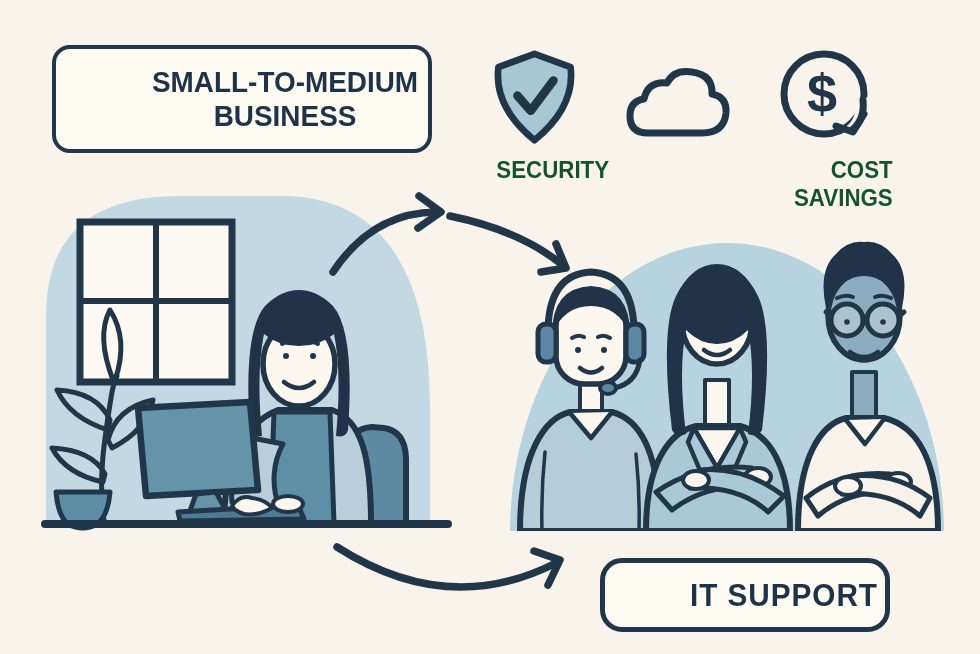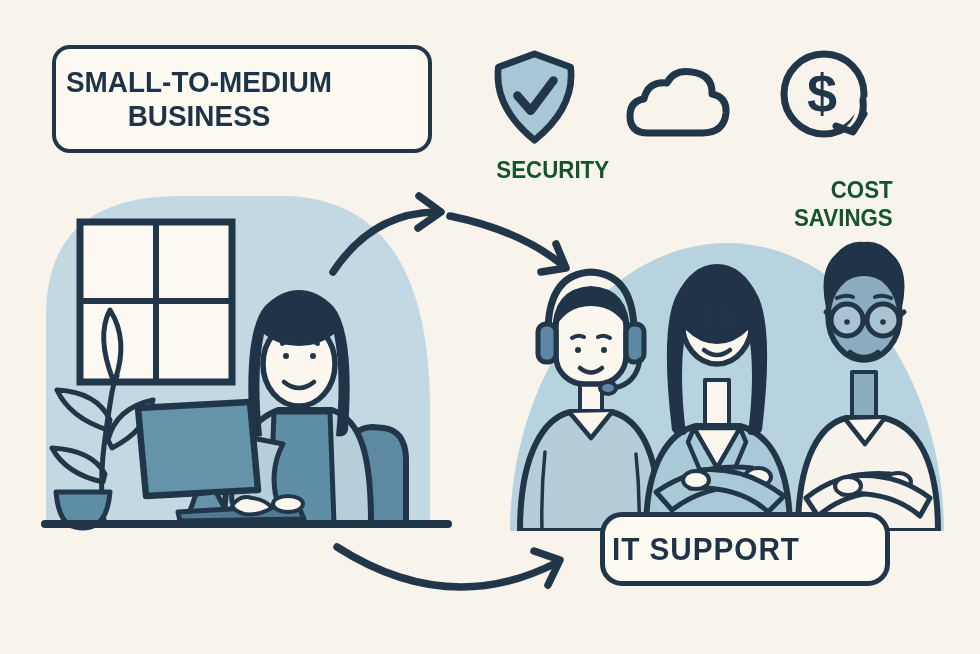--- a/index.html
+++ b/index.html
@@ -4,34 +4,34 @@
 <style>
   html,body{margin:0;padding:0;}
   .stage{
     position:relative; width:980px; height:654px; overflow:hidden;
     background:#f8f4ec;
     font-family:"Liberation Sans", sans-serif;
   }
   .stage svg{display:block;}
   #scene-svg{position:absolute; left:0; top:0;}
   .label-box{
-    position:absolute; display:flex; align-items:center; justify-content:flex-start;
+    position:absolute; display:flex; align-items:center; justify-content:flex-end;
     text-align:center; border:4px solid #22364a; border-radius:18px;
     background:#fdfaf2; color:#1e3348; font-weight:bold;
   }
   .cond{display:inline-block; transform:scaleX(0.93);}
   #biz-box{left:52px; top:45px; width:372px; height:100px; font-size:30px; line-height:1.14;}
-  #it-box{left:600px; top:512px; width:280px; height:64px; font-size:32px; border-width:5px; border-radius:22px; letter-spacing:1px;}
+  #it-box{left:600px; top:558px; width:280px; height:64px; font-size:32px; border-width:5px; border-radius:22px; letter-spacing:1px;}
   .benefit-label{
     position:absolute; top:156px; width:160px; text-align:right;
     font-size:24px; font-weight:bold; color:#14532d; line-height:1.18;
   }
   #benefit-label-0{left:453px;}
   #benefit-label-1{left:598px;}
-  #benefit-label-2{left:748px; width:150px;margin-top:20px;}
+  #benefit-label-2{left:748px; width:150px;}
   .benefit-icon{position:absolute;}
   #icon-shield{left:487px; top:48px;}
   #icon-cloud{left:620px; top:55px;}
   #icon-cost{left:776px; top:46px;}
 </style>
 </head>
 <body>
 
 <div class="stage">
 

